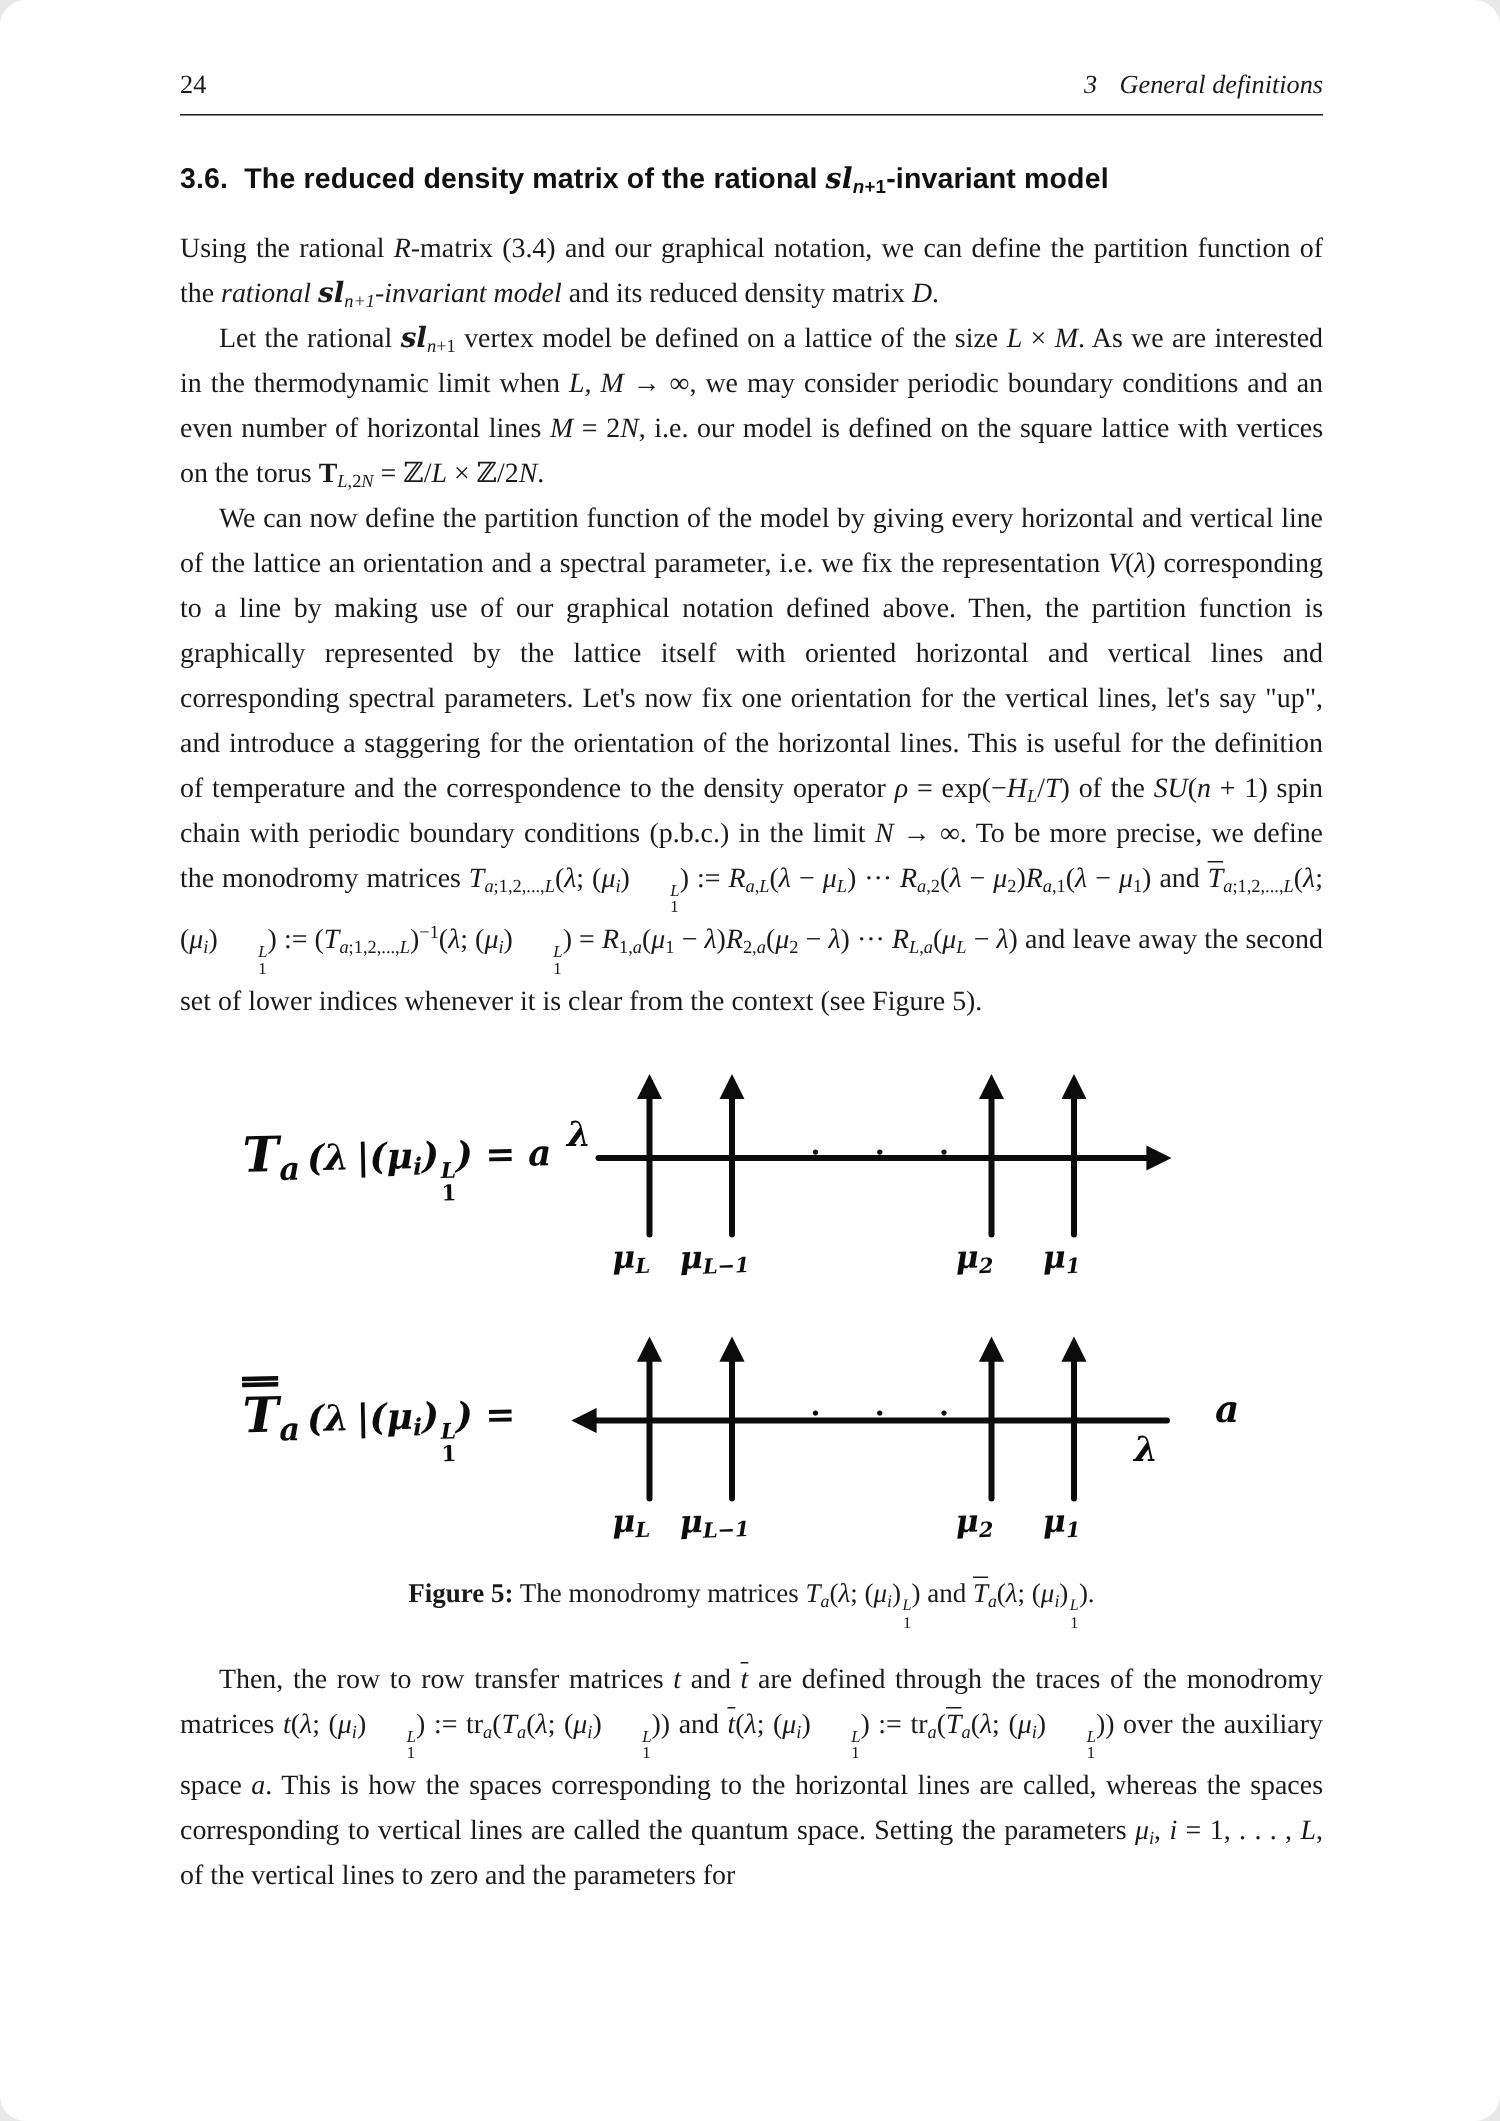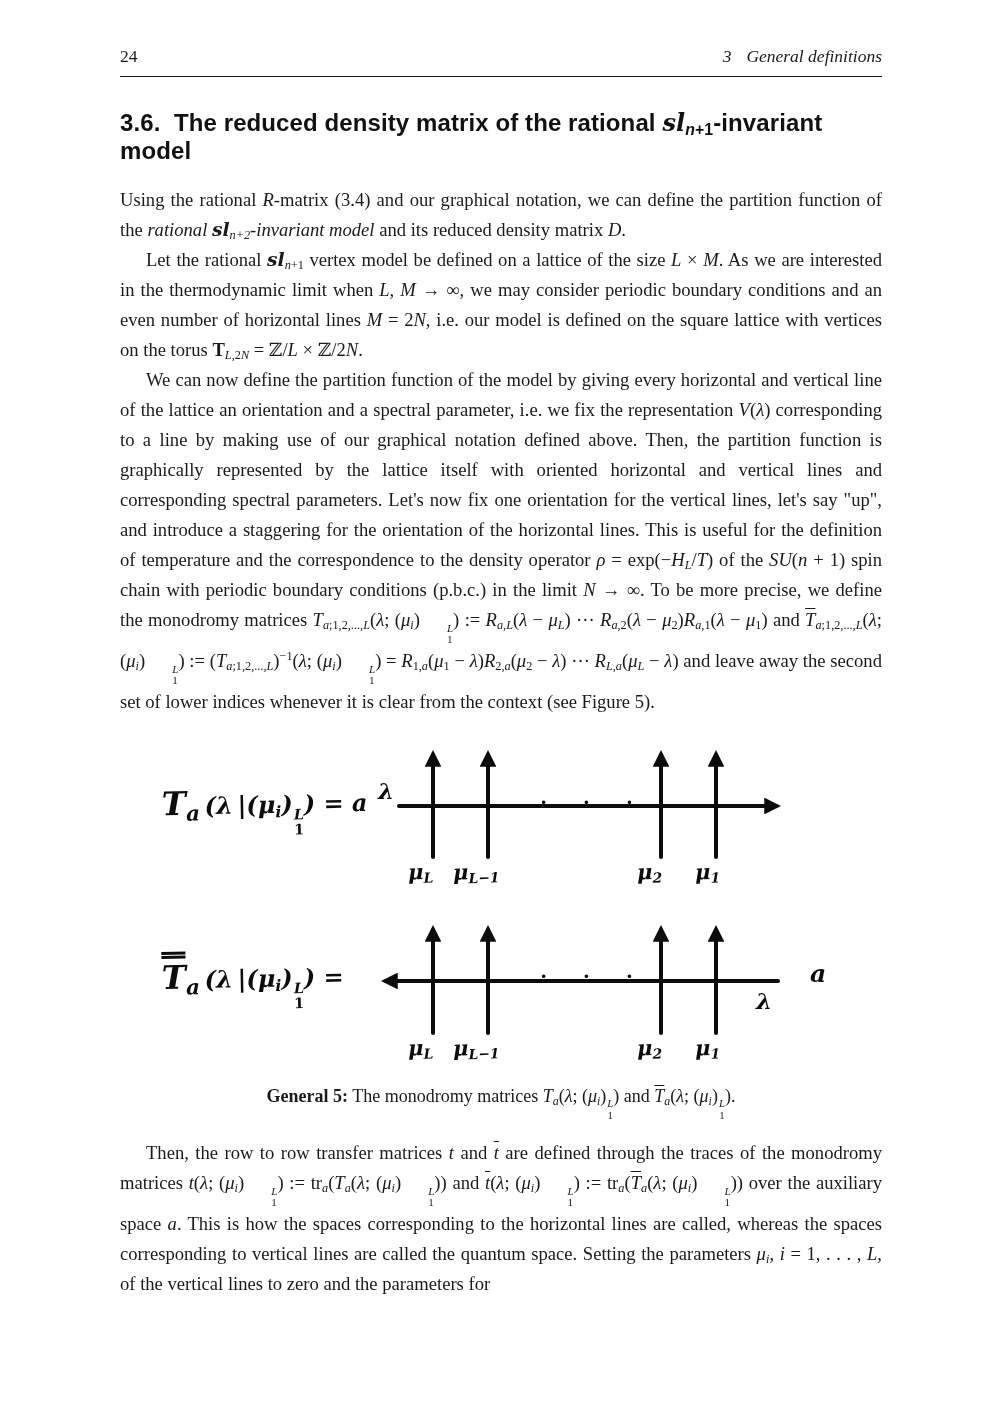--- a/index.html
+++ b/index.html
@@ -1,33 +1,34 @@
 <!DOCTYPE html>
 <html><head>
 <meta charset="utf-8">
 <style>
   html,body{margin:0;padding:0;background:#e8e8e8;}
   .page{
     position:relative;width:1000px;height:1414px;margin:0 auto;
     background:#ffffff;color:#1a1a1a;overflow:hidden;
     font-family:"Liberation Serif","DejaVu Serif",serif;
+    border-radius:17px;
   }
   
   .pg-header{
     position:absolute;top:46px;left:120px;width:762px;
     display:flex;justify-content:space-between;align-items:baseline;
     font-size:17.5px;border-bottom:1.3px solid #1a1a1a;padding-bottom:9px;
   }
   .run-head{font-style:italic;margin-left:16px;}
   .run-head .num{margin-right:15px;}
   
   .content{position:absolute;left:120px;top:98px;width:762px;}
   h2.section-heading{
     font-family:"Liberation Sans","DejaVu Sans",sans-serif;
-    font-size:24px;font-weight:700;margin:10px 0 20px 0;color:#111;
+    font-size:19px;font-weight:700;margin:10px 0 20px 0;color:#111;
     letter-spacing:.1px;
   }
   .frak{font-family:"DejaVu Serif",serif;font-weight:700;font-style:italic;}
   .bb{font-weight:700;}
   p{margin:0;text-align:justify;font-size:18.6px;line-height:30px;}
   p.indent{text-indent:26px;}
   sub,sup{font-size:66%;line-height:0;}
   sub{vertical-align:-0.28em;}
   sup{vertical-align:0.55em;}
   .ol{text-decoration-line:overline;text-decoration-thickness:1.3px;}
@@ -69,21 +70,21 @@
     <span>24</span>
     <span class="run-head">
       <span class="num">3</span><span>General definitions</span>
     </span>
   </header>
 
   <main class="content">
 
     <h2 class="section-heading">3.6.&nbsp;&nbsp;The reduced density matrix of the rational <span class="frak">sl</span><sub><i>n</i>+1</sub>-invariant model</h2>
 
-    <p>Using the rational <i>R</i>-matrix (3.4) and our graphical notation, we can define the partition function of the <i>rational <span class="frak">sl</span><sub>n+2</sub>-invariant model</i> and its reduced density matrix <i>D</i>.</p>
+    <p>Using the rational <i>R</i>-matrix (3.4) and our graphical notation, we can define the partition function of the <i>rational <span class="frak">sl</span><sub>n+1</sub>-invariant model</i> and its reduced density matrix <i>D</i>.</p>
     <p class="indent">Let the rational <span class="frak">sl</span><sub><i>n</i>+1</sub> vertex model be defined on a lattice of the size <i>L</i> × <i>M</i>. As we are interested in the thermodynamic limit when <i>L, M</i> → ∞, we may consider periodic boundary conditions and an even number of horizontal lines <i>M</i> = 2<i>N</i>, i.e. our model is defined on the square lattice with vertices on the torus <span class="bb">T</span><sub><i>L</i>,2<i>N</i></sub> = ℤ/<i>L</i> × ℤ/2<i>N</i>.</p>
     <p class="indent">We can now define the partition function of the model by giving every horizontal and vertical line of the lattice an orientation and a spectral parameter, i.e. we fix the representation <i>V</i>(<i>λ</i>) corresponding to a line by making use of our graphical notation defined above. Then, the partition function is graphically represented by the lattice itself with oriented horizontal and vertical lines and corresponding spectral parameters. Let's now fix one orientation for the vertical lines, let's say "up", and introduce a staggering for the orientation of the horizontal lines. This is useful for the definition of temperature and the correspondence to the density operator <i>ρ</i> = exp(−<i>H<sub>L</sub></i>/<i>T</i>) of the <i>SU</i>(<i>n</i> + 1) spin chain with periodic boundary conditions (p.b.c.) in the limit <i>N</i> → ∞. To be more precise, we define the monodromy matrices <i>T</i><sub><i>a</i>;1,2,...,<i>L</i></sub>(<i>λ</i>; (<i>μ<sub>i</sub></i>)<span class="ss">
           <span>L</span>
           <span>1</span>
         </span>) := <i>R</i><sub><i>a</i>,<i>L</i></sub>(<i>λ</i> − <i>μ<sub>L</sub></i>) ··· <i>R</i><sub><i>a</i>,2</sub>(<i>λ</i> − <i>μ</i><sub>2</sub>)<i>R</i><sub><i>a</i>,1</sub>(<i>λ</i> − <i>μ</i><sub>1</sub>) and <span class="ol"><i>T</i></span><sub><i>a</i>;1,2,...,<i>L</i></sub>(<i>λ</i>; (<i>μ<sub>i</sub></i>)<span class="ss">
           <span>L</span>
           <span>1</span>
         </span>) := (<i>T</i><sub><i>a</i>;1,2,...,<i>L</i></sub>)<sup>−1</sup>(<i>λ</i>; (<i>μ<sub>i</sub></i>)<span class="ss">
           <span>L</span>
           <span>1</span>
@@ -133,21 +134,21 @@
             </span>) =</div>
         <div class="fig-lambda lbl-bot-lambda">λ</div>
         <div class="fig-a lbl-bot-a">a</div>
         <div class="fig-dots dots-bot">· · ·</div>
         <div class="mu m1b">μ<sub>L</sub></div>
         <div class="mu m2b">μ<sub>L−1</sub></div>
         <div class="mu m3b">μ<sub>2</sub></div>
         <div class="mu m4b">μ<sub>1</sub></div>
 
       </div>
-      <figcaption><b>General 5:</b> The monodromy matrices <i>T<sub>a</sub></i>(<i>λ</i>; (<i>μ<sub>i</sub></i>)<span class="ss">
+      <figcaption><b>Figure 5:</b> The monodromy matrices <i>T<sub>a</sub></i>(<i>λ</i>; (<i>μ<sub>i</sub></i>)<span class="ss">
             <span>L</span>
             <span>1</span>
           </span>) and <span class="ol"><i>T</i></span><sub><i>a</i></sub>(<i>λ</i>; (<i>μ<sub>i</sub></i>)<span class="ss">
             <span>L</span>
             <span>1</span>
           </span>).</figcaption>
     </figure>
 
     <p class="indent after-figure">Then, the row to row transfer matrices <i>t</i> and <span class="ol"><i>t</i></span> are defined through the traces of the monodromy matrices <i>t</i>(<i>λ</i>; (<i>μ<sub>i</sub></i>)<span class="ss">
           <span>L</span>

